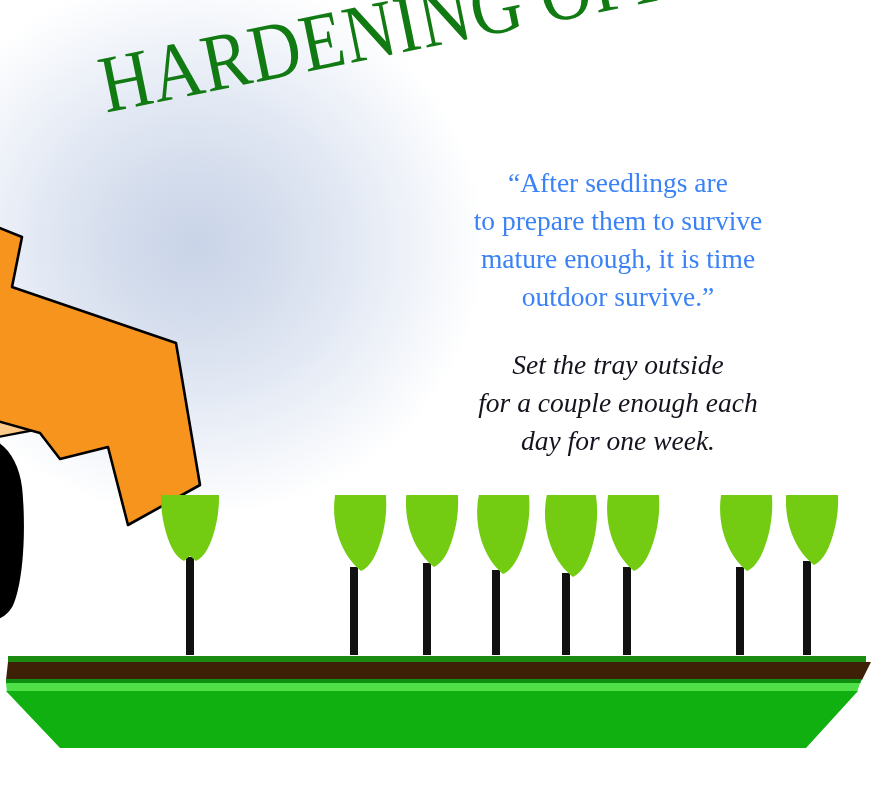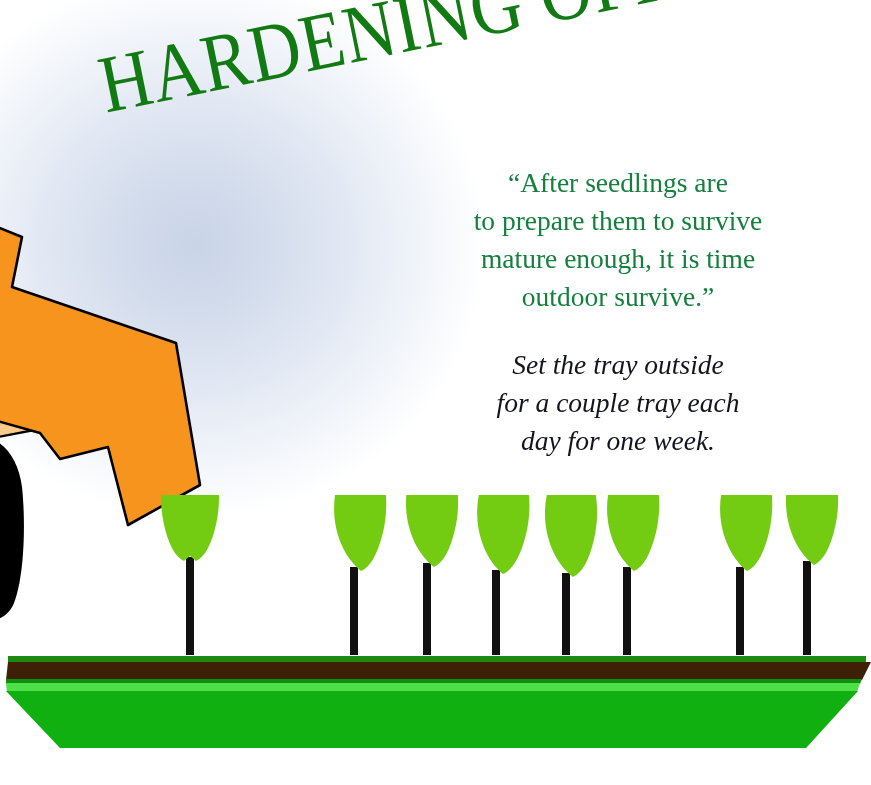--- a/index.html
+++ b/index.html
@@ -61,21 +61,21 @@
     left: 432px;
     top: 164px;
     width: 372px;
     text-align: center;
     color: #13131e;
   }
   .quote-line {
     font-family: "Liberation Serif", serif;
     font-size: 27.5px;
     line-height: 38px;
-    color: #15803d;
+    color: #3b82f6;
   }
   .instr-spacer { height: 30px; }
   .instr-line {
     font-family: Liberation Serif, serif;
     font-style: italic;
     font-size: 27.5px;
     line-height: 38px;
     color: #14141f;
   }
 
@@ -121,21 +121,21 @@
     <circle cx="33" cy="102" r="13" fill="#000000"></circle>
   </svg>
 
   <div id="copy-block">
     <div class="quote-line">“After seedlings are</div>
     <div class="quote-line">to prepare them to survive</div>
     <div class="quote-line">mature enough, it is time</div>
     <div class="quote-line">outdoor survive.”</div>
     <div class="instr-spacer"></div>
     <div class="instr-line">Set the tray outside</div>
-    <div class="instr-line">for a couple tray each</div>
+    <div class="instr-line">for a couple enough each</div>
     <div class="instr-line">day for one week.</div>
   </div>
 
   <svg id="plants" width="871" height="180" viewBox="0 0 871 180">
     <defs>
 
       <path id="leafShape" d="M 0 0
                C -26 -12 -44 -44 -44 -76
                C -44 -98 -34 -112 -22 -112
                C -4 -112 12 -76 12 -42

